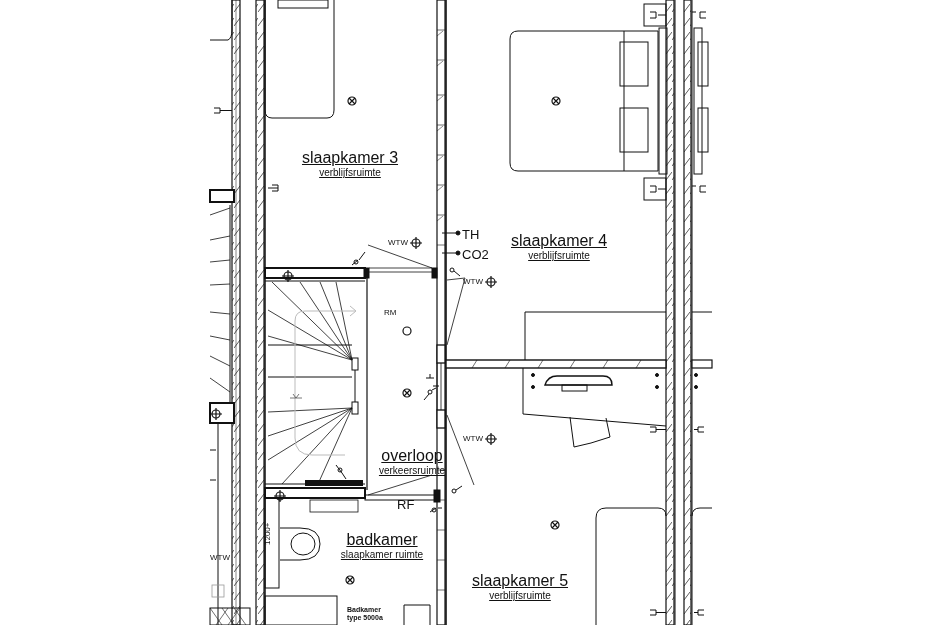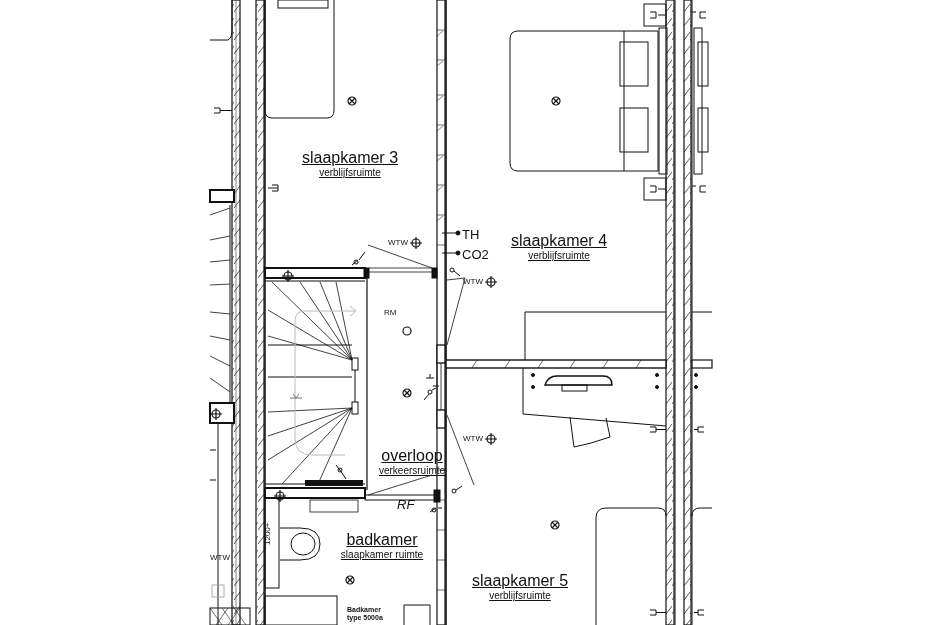--- a/index.html
+++ b/index.html
@@ -285,21 +285,21 @@
   <div class="room-name">badkamer</div>
   <div class="room-func">slaapkamer ruimte</div>
 </div>
 <div class="lbl" style="left:520px;top:573px;">
   <div class="room-name">slaapkamer 5</div>
   <div class="room-func">verblijfsruimte</div>
 </div>
 
 <span class="sym" style="left:462px;top:228px;">TH</span>
 <span class="sym" style="left:462px;top:248px;text-align:center;">CO2</span>
-<span class="sym" style="left:397px;top:498px;font-style:italic;">RF</span>
+<span class="sym" style="left:397px;top:498px;">RF</span>
 <span class="sym small" style="left:384px;top:309px;">RM</span>
 <span class="sym small" style="left:388px;top:239px;">WTW</span>
 <span class="sym small" style="left:463px;top:278px;">WTW</span>
 <span class="sym small" style="left:463px;top:435px;">WTW</span>
 <span class="sym small" style="left:210px;top:554px;">WTW</span>
 <span class="sym small" style="left:264px;top:545px;transform:rotate(-90deg);transform-origin:left top;">1200+</span>
 <div class="sym tiny" style="left:347px;top:606px;">
   <div>Badkamer</div>
   <div>type 5000a</div>
 </div>

